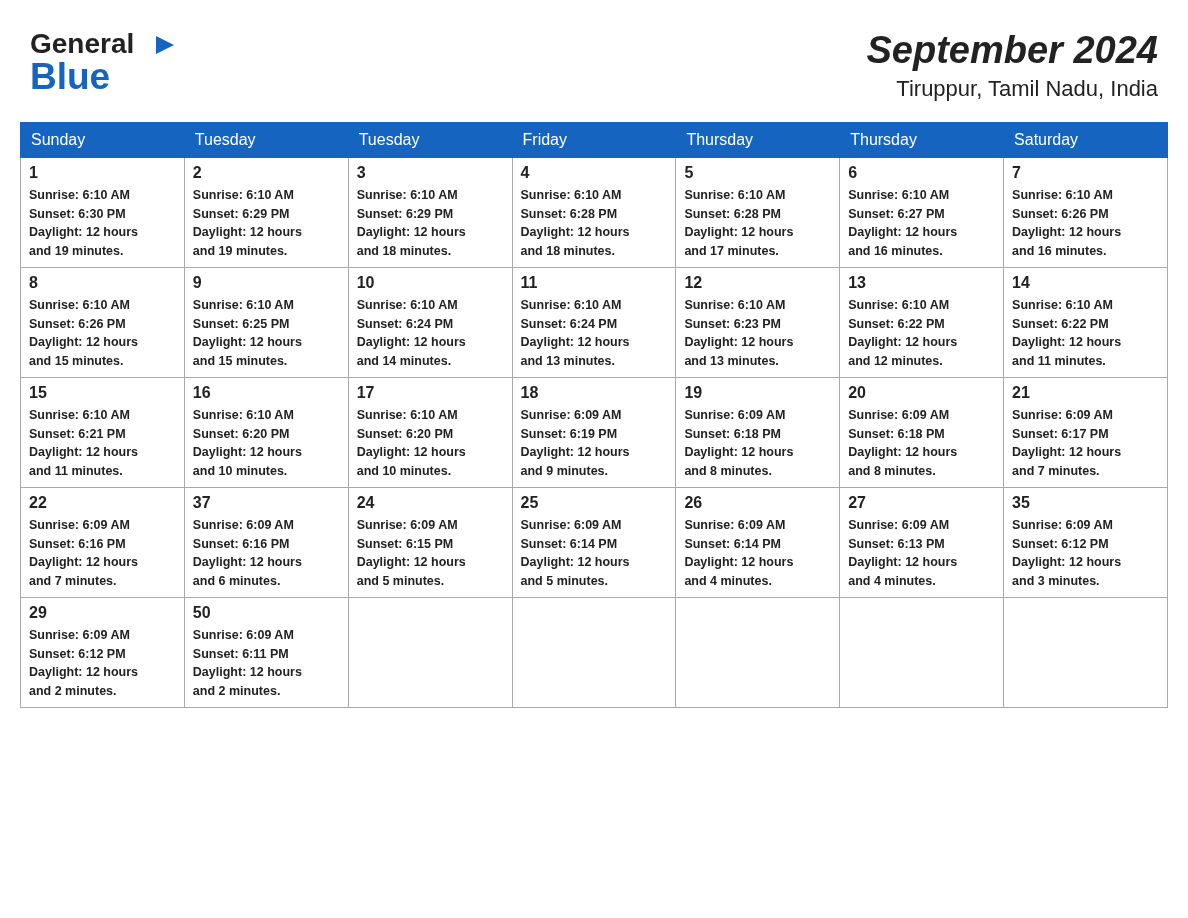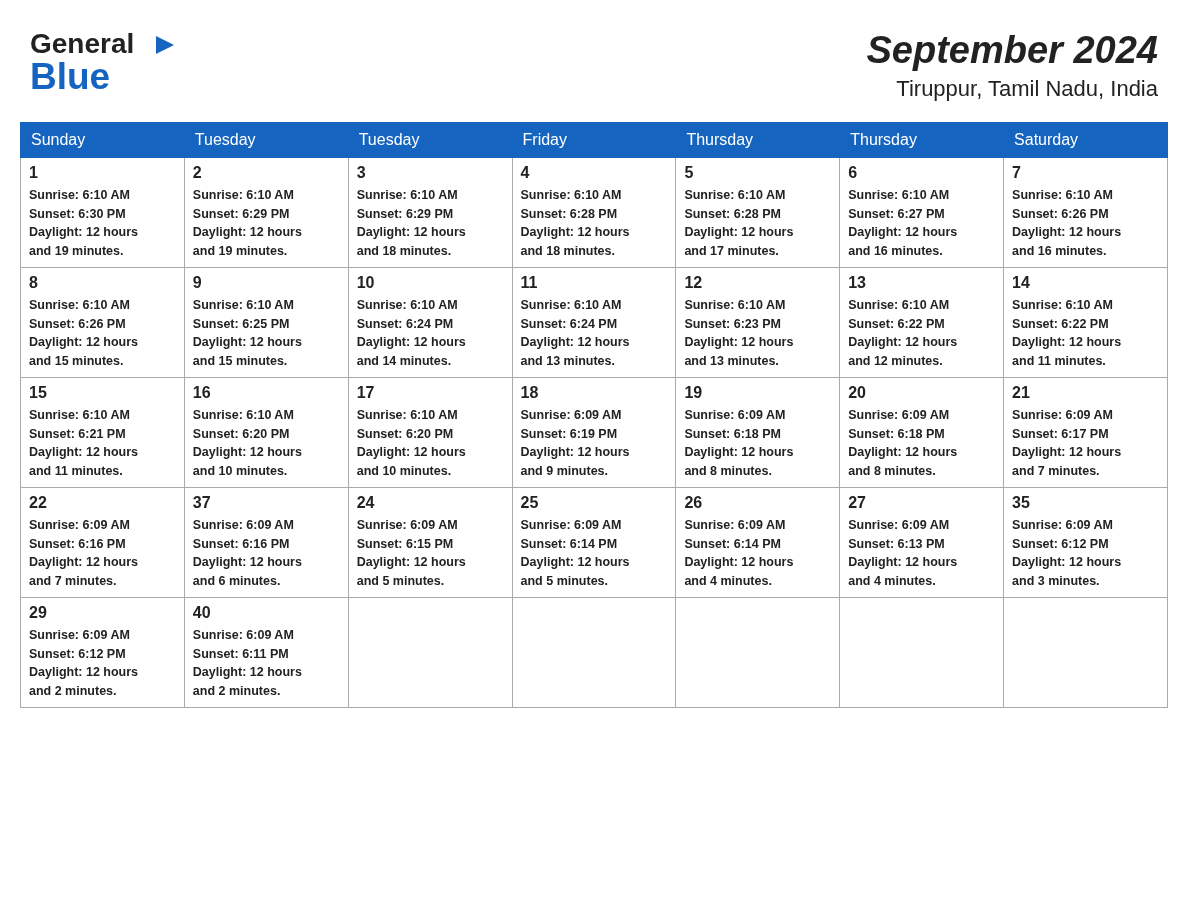--- a/index.html
+++ b/index.html
@@ -246,21 +246,21 @@
           <div class="day-number">35</div>
           <div class="day-info">Sunrise: 6:09 AM<br>Sunset: 6:12 PM<br>Daylight: 12 hours<br>and 3 minutes.</div>
         </td>
       </tr>
       <tr>
         <td>
           <div class="day-number">29</div>
           <div class="day-info">Sunrise: 6:09 AM<br>Sunset: 6:12 PM<br>Daylight: 12 hours<br>and 2 minutes.</div>
         </td>
         <td>
-          <div class="day-number">40</div>
+          <div class="day-number">50</div>
           <div class="day-info">Sunrise: 6:09 AM<br>Sunset: 6:11 PM<br>Daylight: 12 hours<br>and 2 minutes.</div>
         </td>
         <td class="empty"></td>
         <td class="empty"></td>
         <td class="empty"></td>
         <td class="empty"></td>
         <td class="empty"></td>
       </tr>
     </tbody>
 </table>

